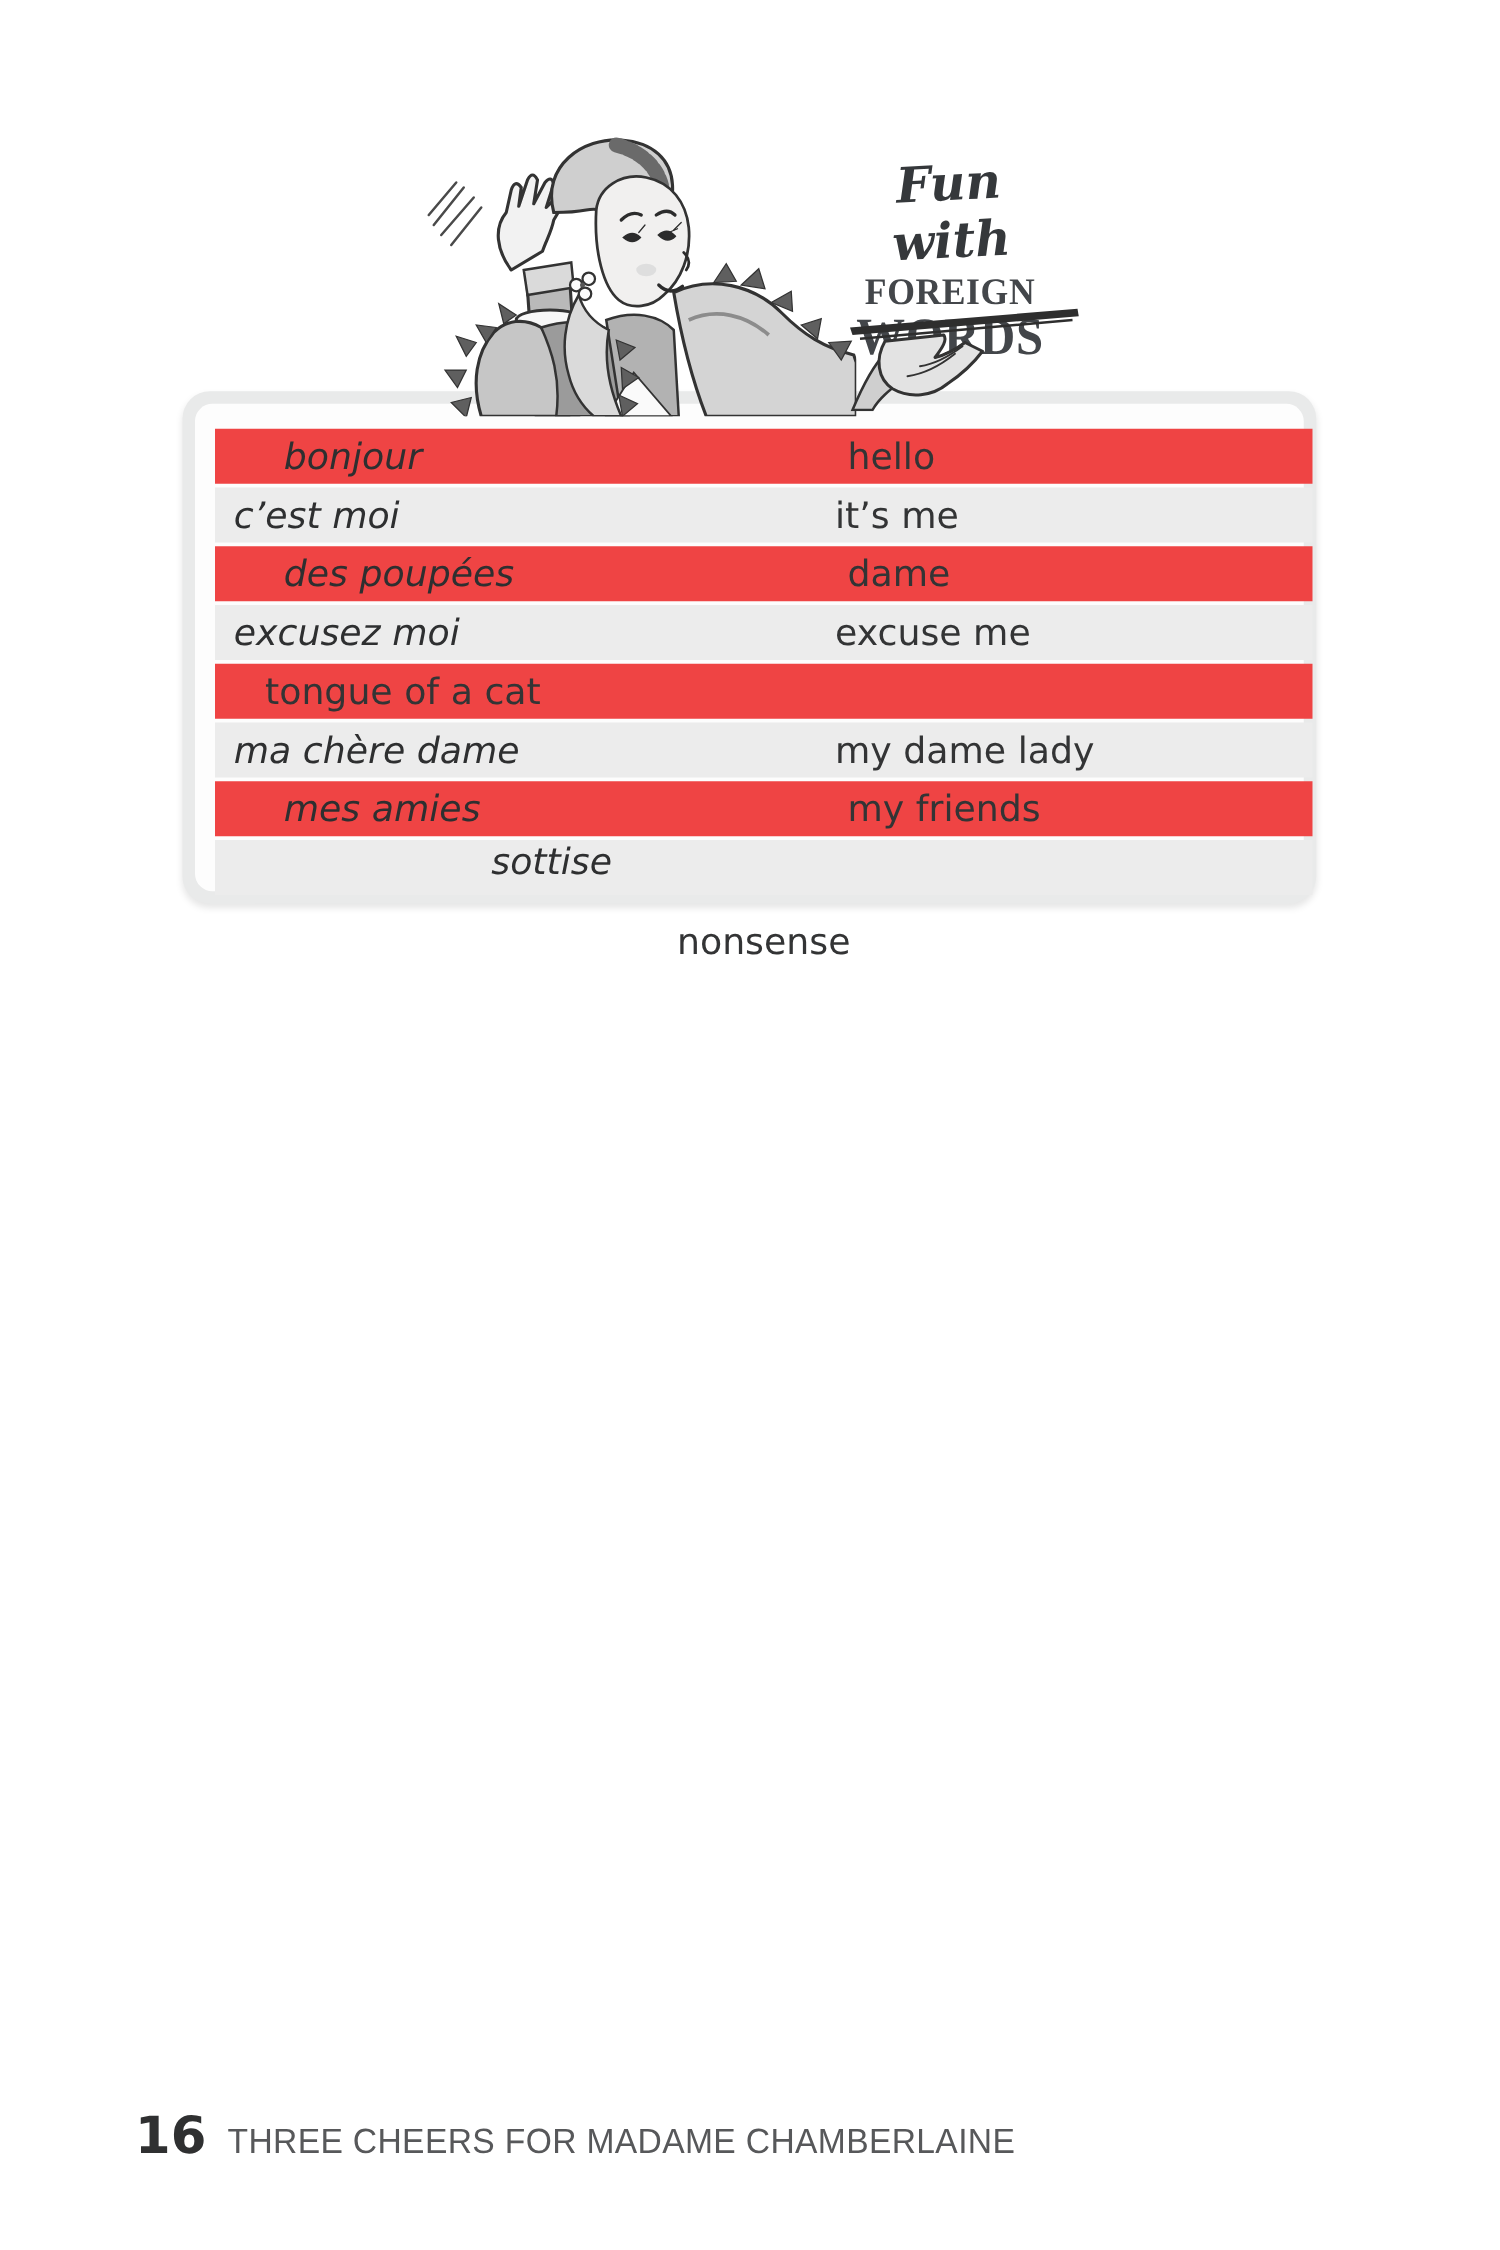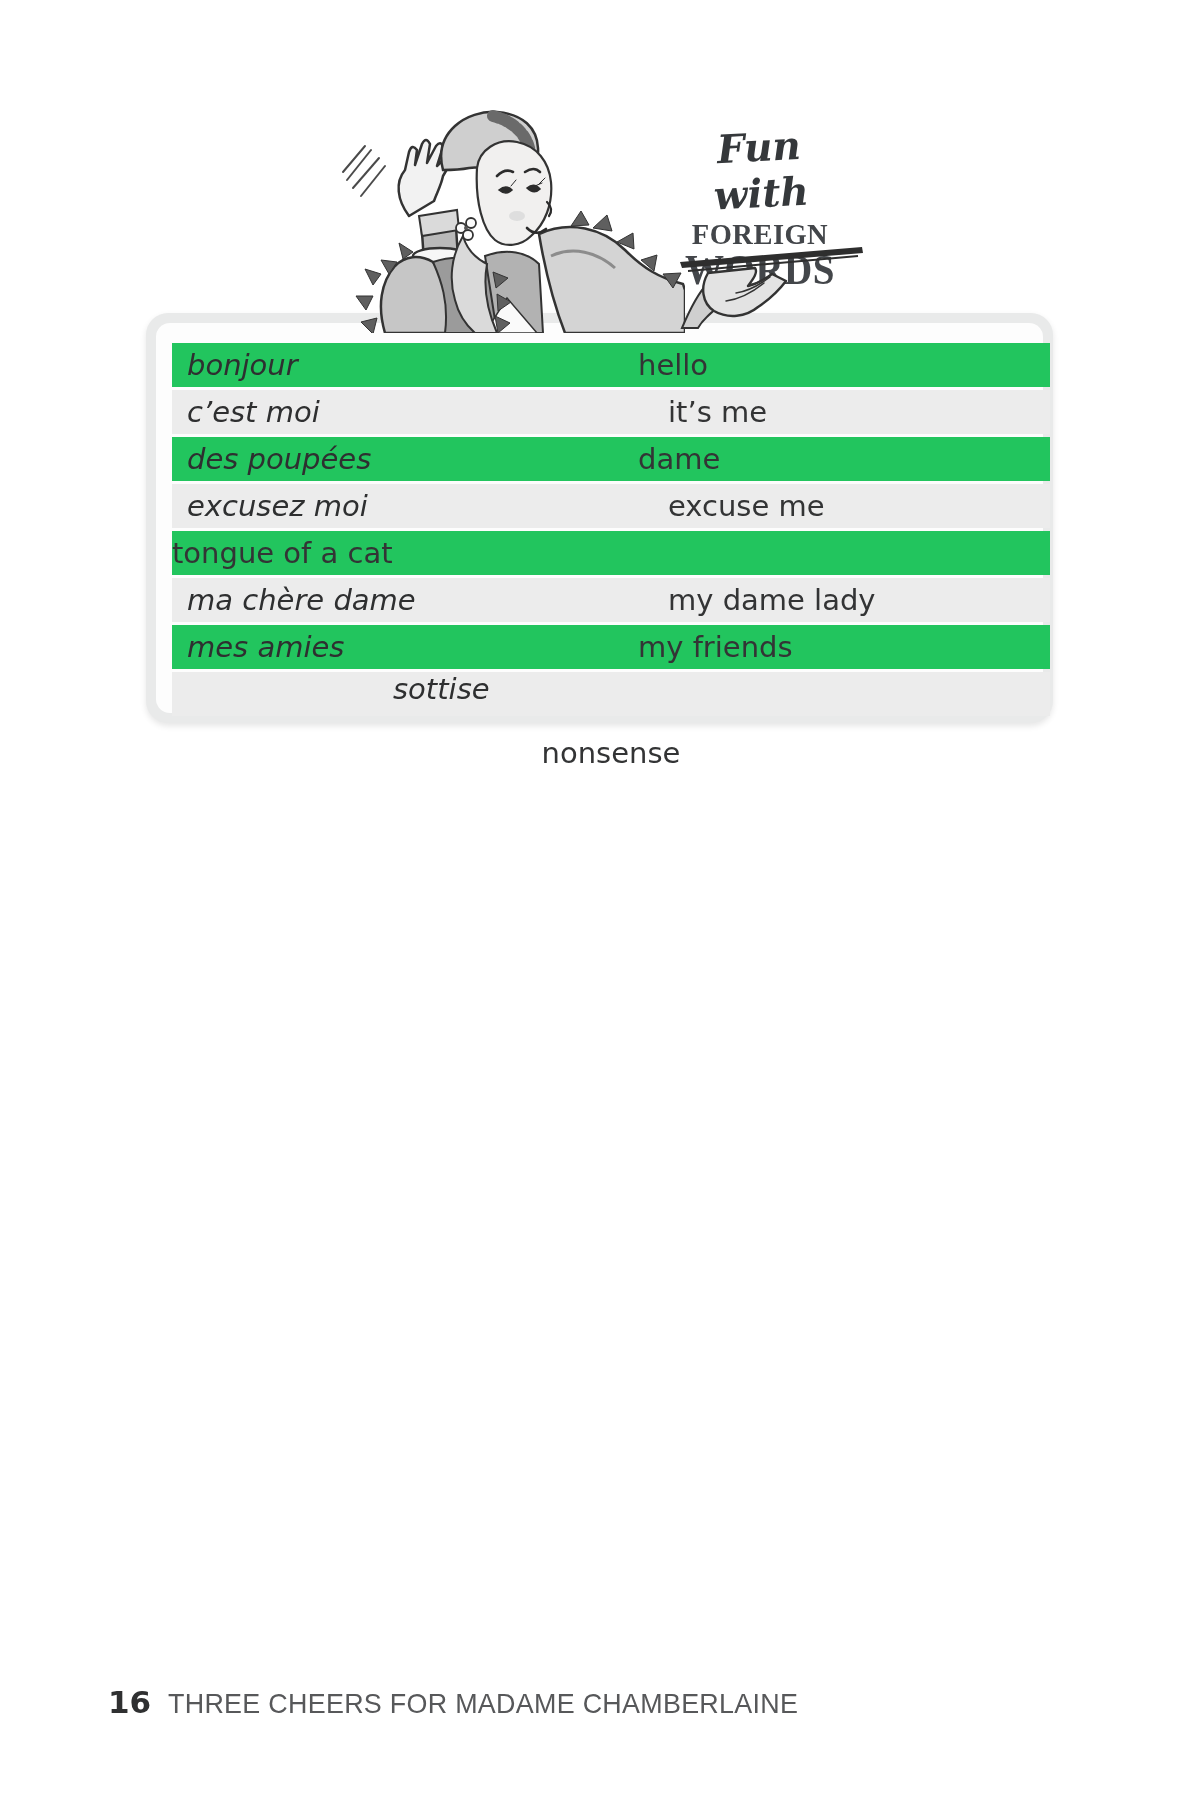--- a/index.html
+++ b/index.html
@@ -27,21 +27,21 @@
     position:absolute;left:16px;top:20px;width:878px;
     z-index:2;
   }
   .row{
     display:flex;align-items:center;
     height:44px;margin-bottom:3px;
     font-size:29px;color:#2e2f30;
     font-family:"DejaVu Sans","Liberation Sans",sans-serif;
   }
   .row:last-child{margin-bottom:12px;flex-direction:column;}
-  .row.dark{background:#22c55e;}
+  .row.dark{background:#ef4444;padding-left:40px;}
   .row.light{background:#ececec;gap:30px;}
   .col-fr{width:466px;box-sizing:border-box;padding-left:15px;font-style:italic;}
   .col-en{flex:1;color:#333435;}
 
   
   .title-block{
     position:absolute;left:676px;top:124px;width:168px;
     text-align:center;z-index:3;color:#3f4246;
   }
   .t-script{
@@ -70,21 +70,21 @@
     position:absolute;left:676px;top:243px;width:190px;height:86px;
     z-index:3;
   }
 
   
   .footer{
     position:absolute;left:108px;top:1684px;
     display:flex;align-items:baseline;z-index:2;
   }
   .pnum{
-    font-weight:700;font-size:31px;color:#2f3031;
+    font-weight:700;font-size:41px;color:#2f3031;
     font-family:"DejaVu Sans","Liberation Sans",sans-serif;
   }
   .btitle{
     display:inline-block;margin-left:17px;
     font-size:28px;color:#57585a;letter-spacing:.3px;
     transform:scaleX(.96);transform-origin:left center;
     font-family:"Liberation Sans",sans-serif;
   }
 </style>
 </head>

